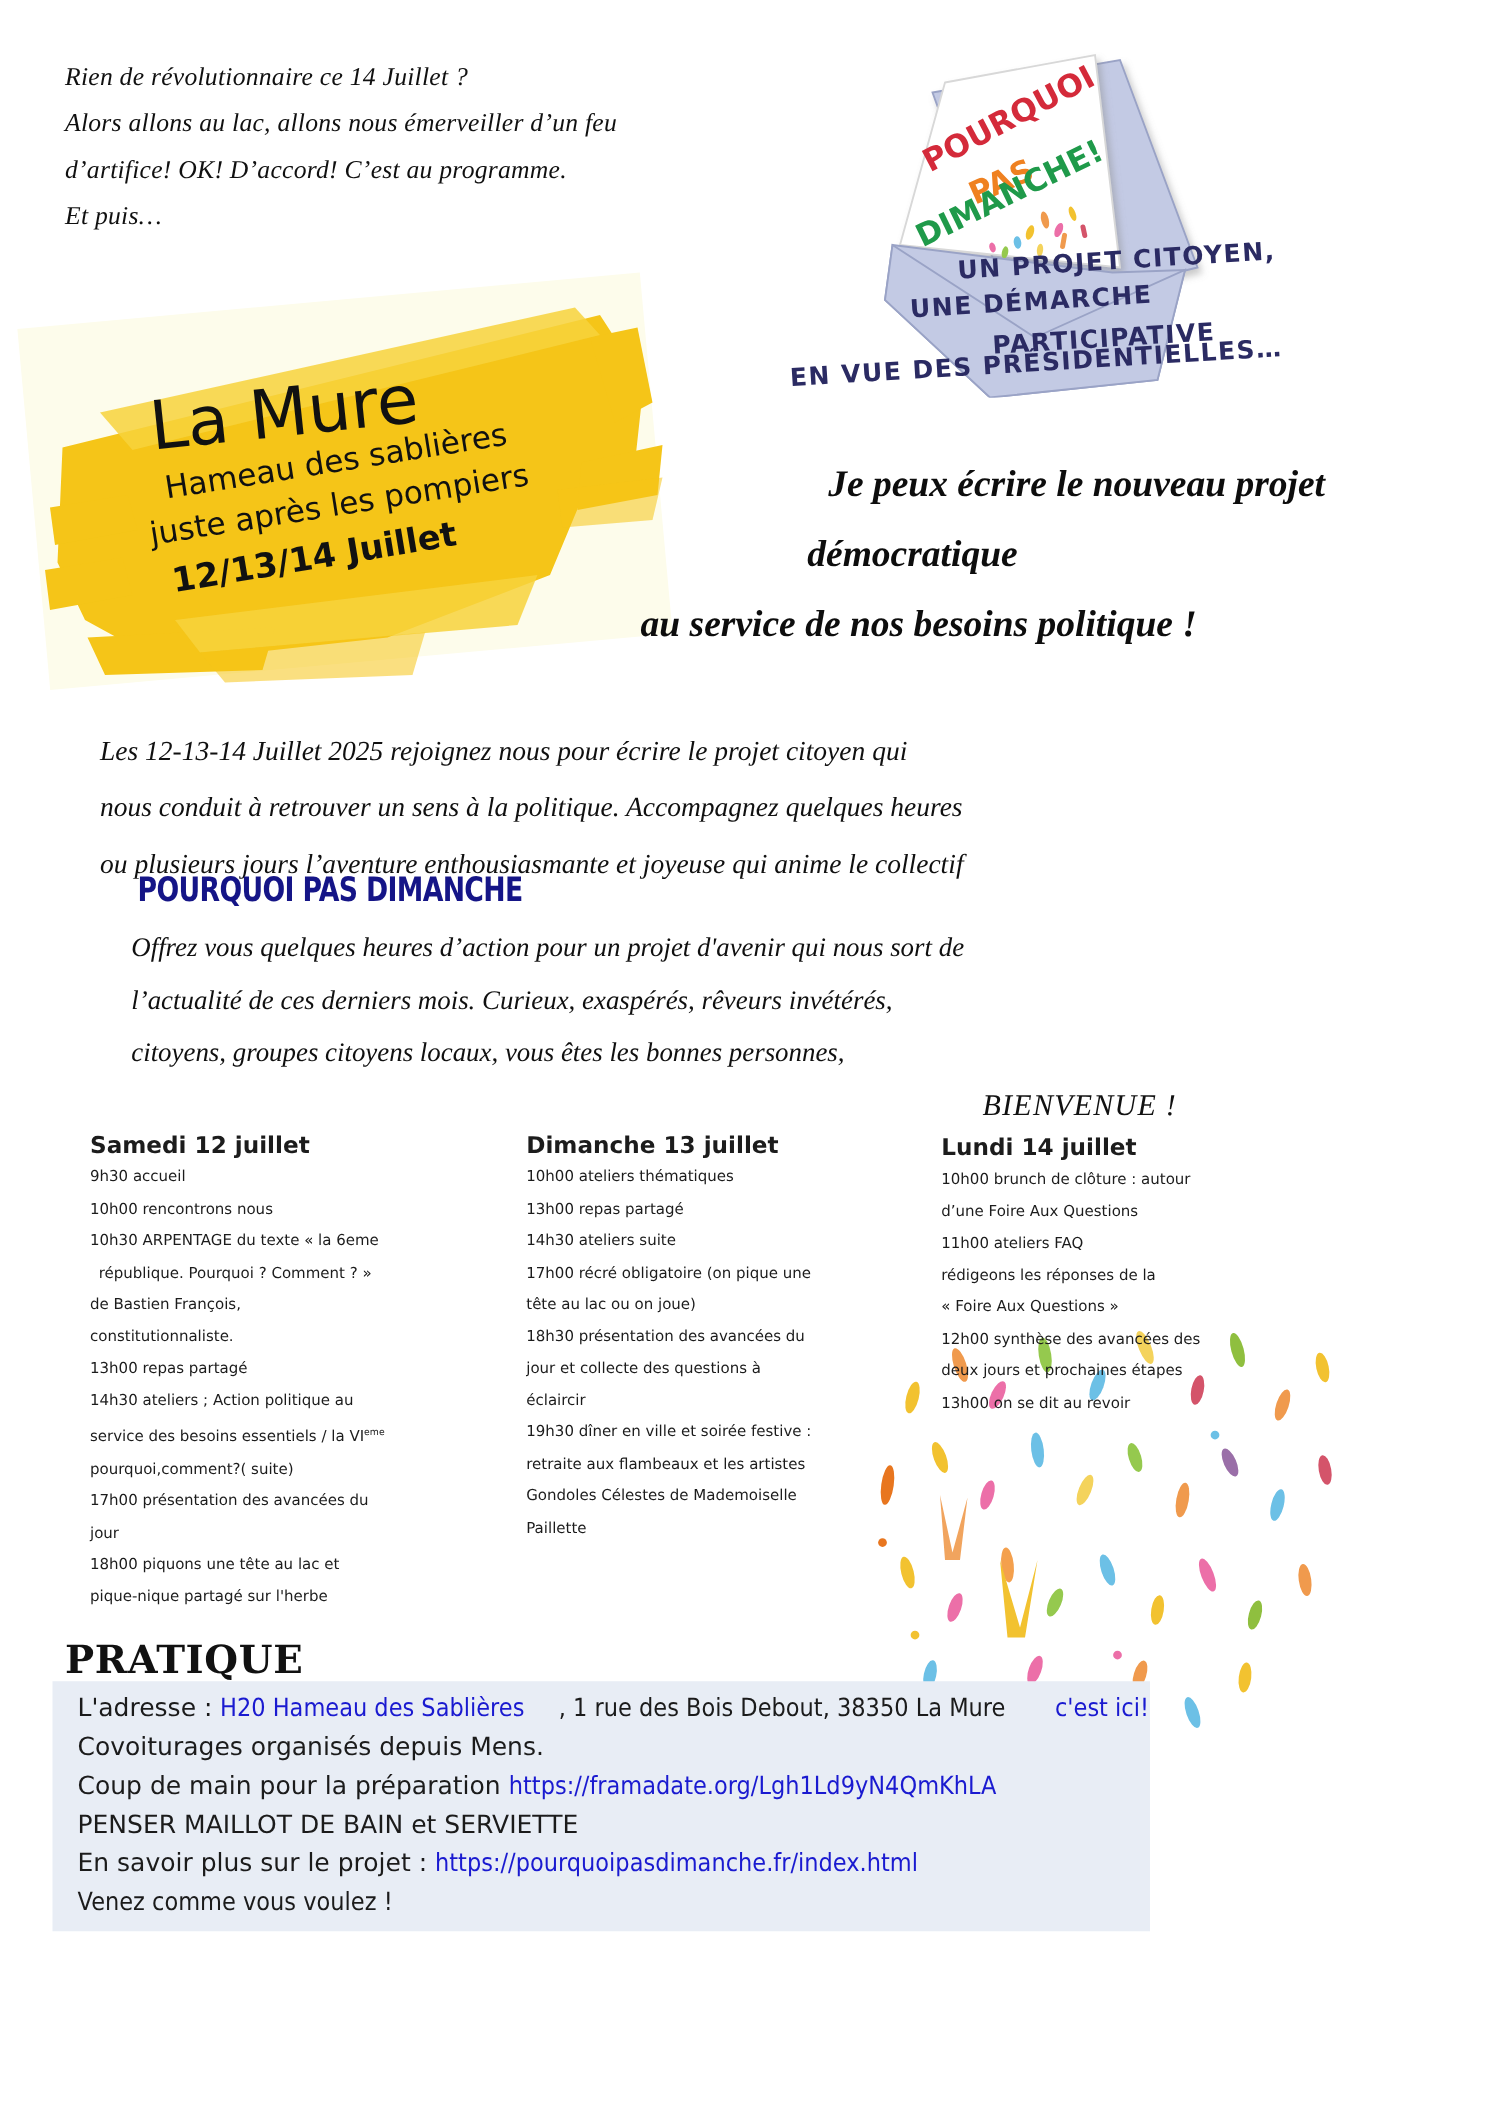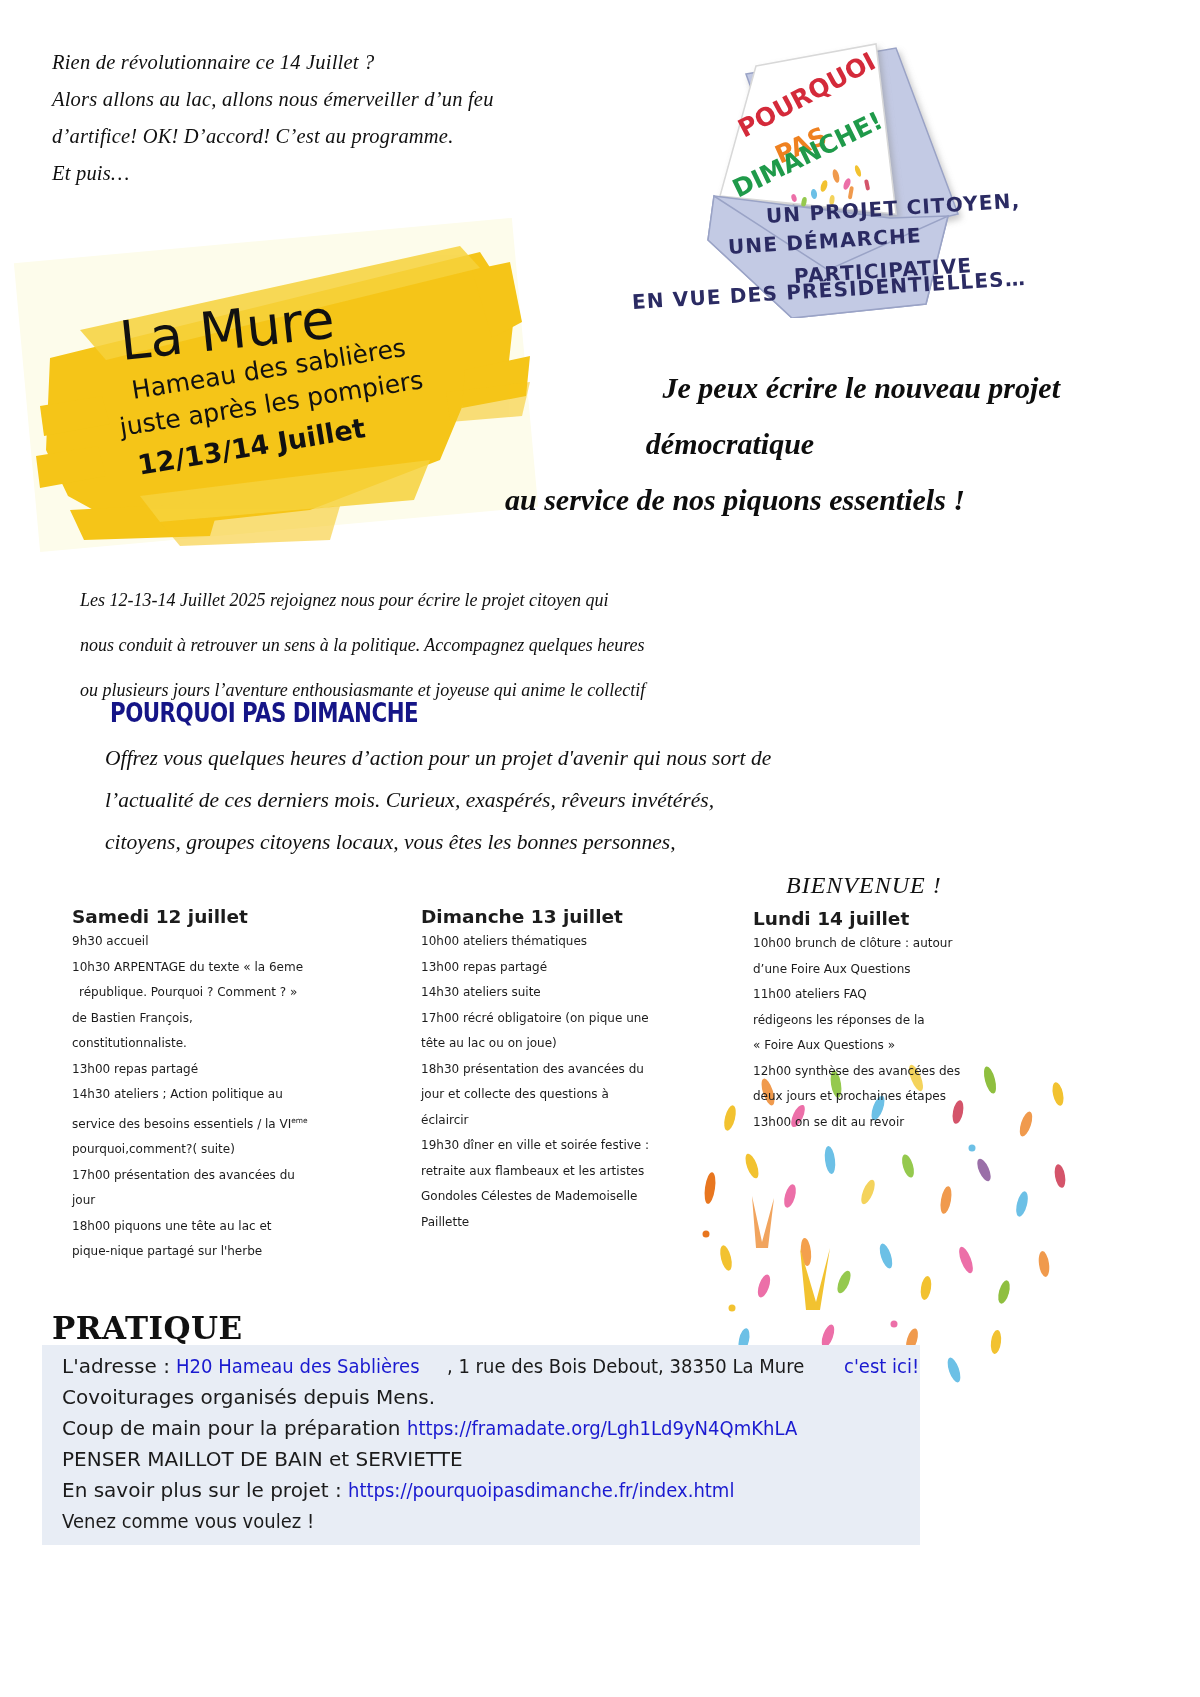--- a/index.html
+++ b/index.html
@@ -45,21 +45,21 @@
   #bt-l3{left:128px;top:240px;font-size:27px;font-weight:bold;transform:rotate(-9.5deg);}
 
   
   #heading{position:absolute;left:400px;top:360px;width:660px;text-align:center;}
   #heading div{font-size:30px;line-height:56px;font-weight:bold;font-style:italic;color:#0d0d0d;}
   #hd0{text-align:right;padding-left:44px;}
   #hd2{padding-left:10px;}
 
   
   #body1{position:absolute;left:80px;top:578px;width:980px;}
-  #body1 div{font-size:18px;line-height:45px;color:#101010;font-style:italic;}
+  #body1 div{font-size:22px;line-height:45px;color:#101010;font-style:italic;}
   #pqpd{position:absolute;left:110px;top:697px;font-size:27px;font-weight:bold;
         color:#151587;letter-spacing:-0.6px;font-family:"DejaVu Sans Condensed","Liberation Sans",sans-serif;
         transform:scaleX(.88);transform-origin:left center;}
   #body2{position:absolute;left:105px;top:737px;width:955px;}
   #body2 div{font-size:21.5px;line-height:42px;color:#101010;font-style:italic;}
   #bienvenue{position:absolute;left:786px;top:872px;font-size:24px;font-style:italic;color:#111;letter-spacing:1px;}
 
   
   #confetti{position:absolute;left:640px;top:1020px;width:460px;height:390px;}
 
@@ -156,21 +156,21 @@
     <span id="bt-title">La Mure</span>
     <span id="bt-l1">Hameau des sablières</span>
     <span id="bt-l2">juste après les pompiers</span>
     <span id="bt-l3">12/13/14 Juillet</span>
   </div>
 </div>
 
 <div id="heading">
   <div id="hd0" class="hand">Je peux écrire le nouveau projet</div>
   <div id="hd1" class="hand">démocratique</div>
-  <div id="hd2" class="hand">au service de nos piquons essentiels !</div>
+  <div id="hd2" class="hand">au service de nos besoins politique !</div>
 </div>
 
 <div id="body1">
   <div class="hand">Les 12-13-14 Juillet 2025 rejoignez nous pour écrire le projet citoyen qui</div>
   <div class="hand">nous conduit à retrouver un sens à la politique. Accompagnez quelques heures</div>
   <div class="hand">ou plusieurs jours l’aventure enthousiasmante et joyeuse qui anime le collectif</div>
 </div>
 <div id="pqpd">POURQUOI PAS DIMANCHE</div>
 <div id="body2">
   <div class="hand">Offrez vous quelques heures d’action pour un projet d'avenir qui nous sort de</div>
@@ -226,20 +226,21 @@
     <circle cx="66" cy="214" r="3.5" fill="#e8761f"></circle>
     <circle cx="92" cy="288" r="3.5" fill="#f2c230"></circle>
     <circle cx="332" cy="128" r="3.5" fill="#6cc0e6"></circle>
     <circle cx="254" cy="304" r="3.5" fill="#ec6fa8"></circle>
   </g>
 </svg>
 
 <div class="col" id="colSam">
   <div class="day">Samedi 12 juillet</div>
   <div class="ln">9h30 accueil</div>
+  <div class="ln">10h00 rencontrons nous</div>
   <div class="ln">10h30 ARPENTAGE du texte « la 6eme</div>
   <div class="ln ind">république. Pourquoi ? Comment ? »</div>
   <div class="ln">de Bastien François,</div>
   <div class="ln">constitutionnaliste.</div>
   <div class="ln">13h00 repas partagé</div>
   <div class="ln">14h30 ateliers ; Action politique au</div>
   <div class="ln"><span>service des besoins essentiels / la VI</span><sup>eme</sup></div>
   <div class="ln">pourquoi,comment?( suite)</div>
   <div class="ln">17h00 présentation des avancées du</div>
   <div class="ln">jour</div>

